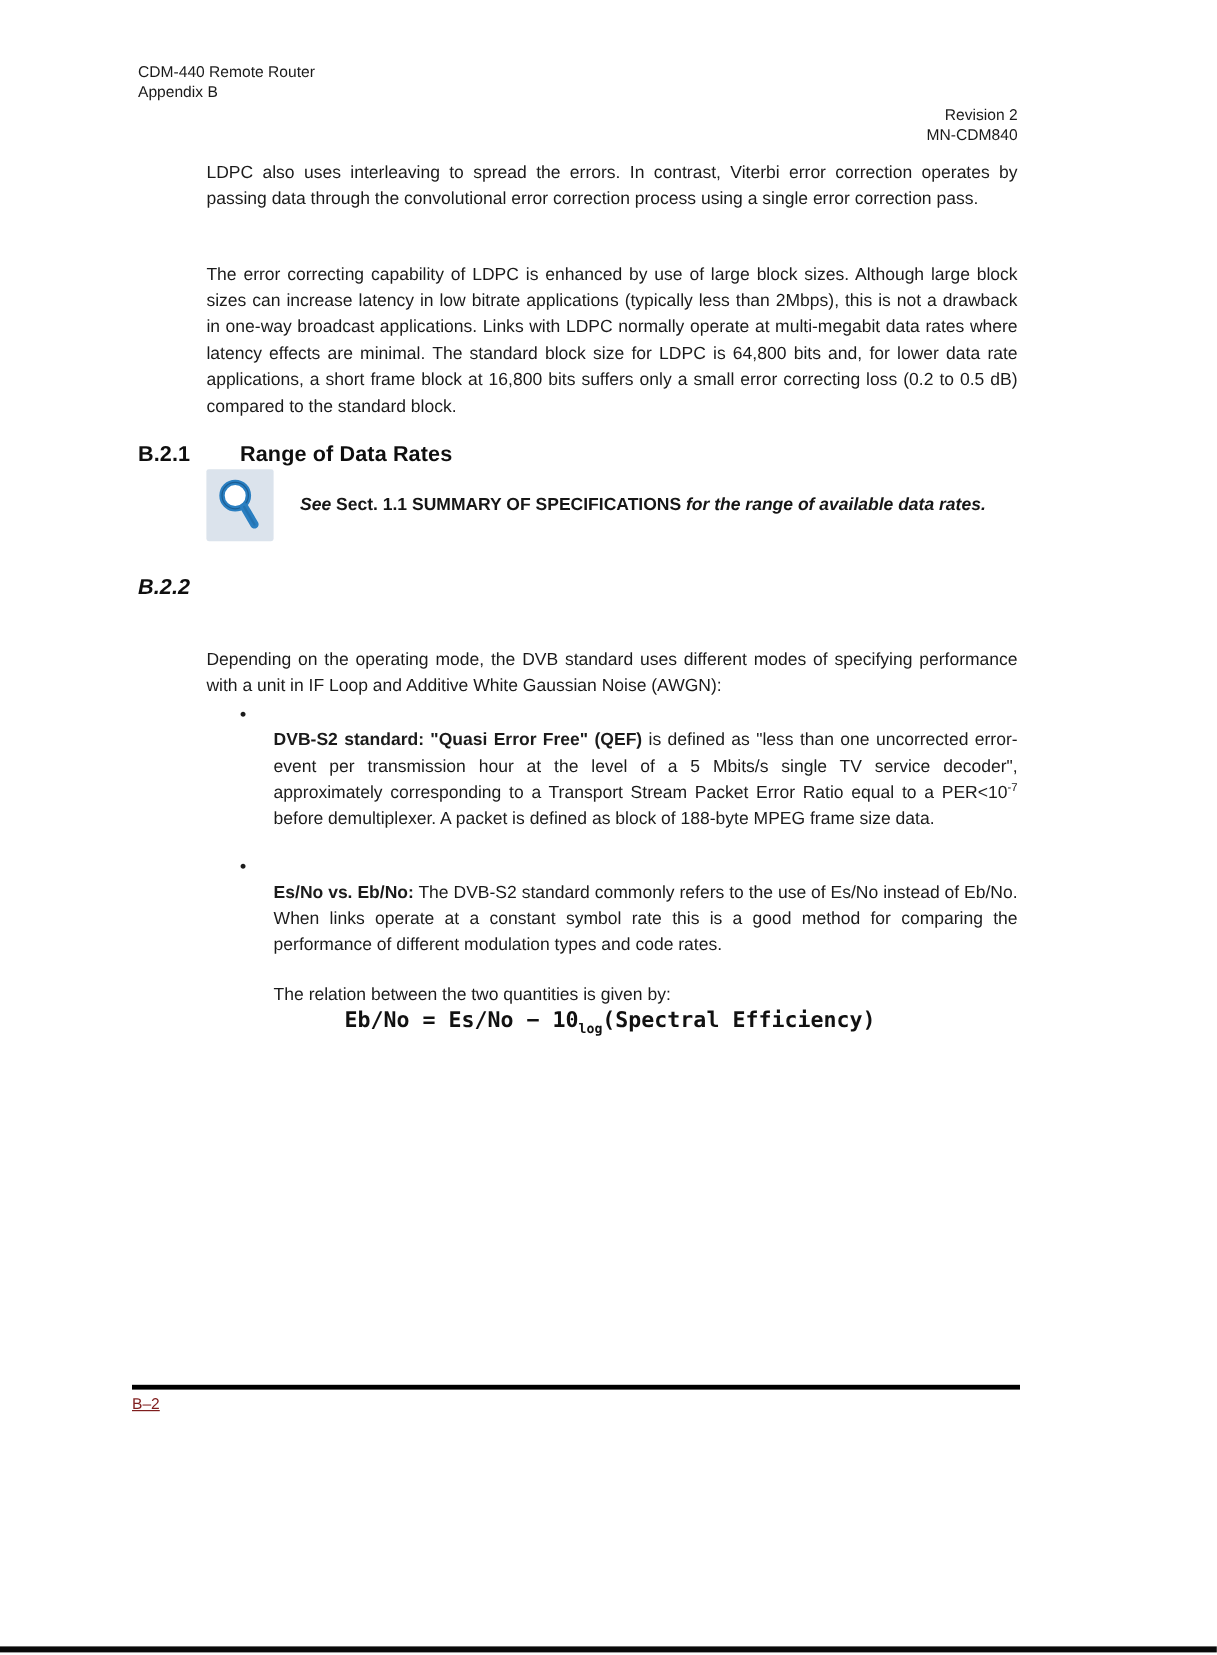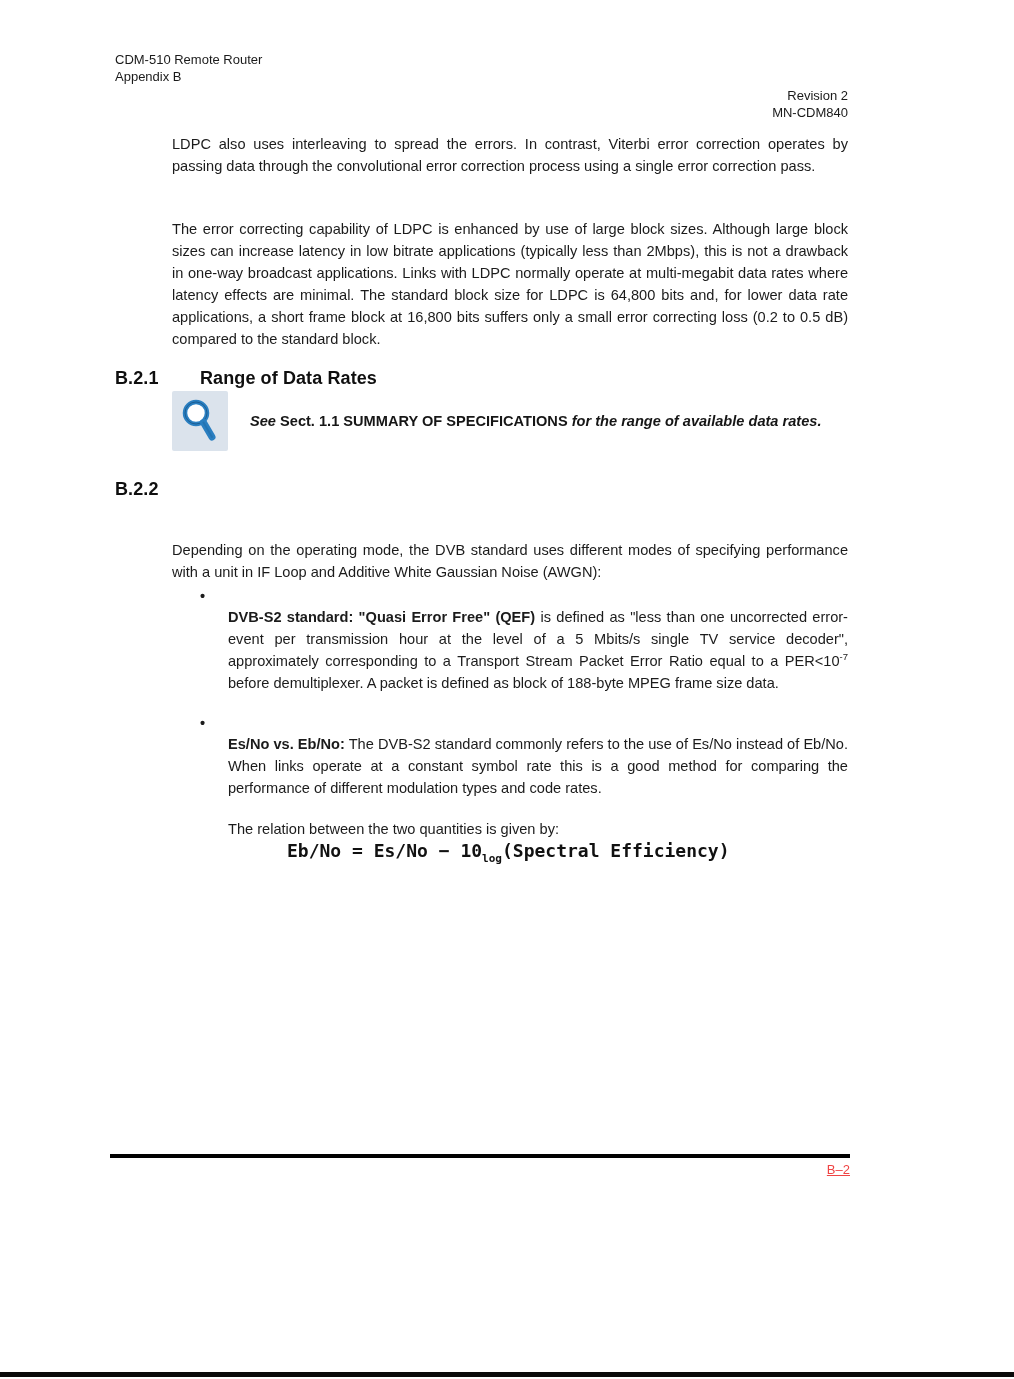--- a/index.html
+++ b/index.html
@@ -27,28 +27,28 @@
   .bullet .mark{width:28px;flex:0 0 28px;font-weight:bold;font-size:14.6px;line-height:22px;}
   .bullet .btxt{flex:1;}
   .lead{font-weight:bold;}
   sup{font-size:9.5px;vertical-align:super;line-height:0;}
   
   .formula{font-family:"DejaVu Sans Mono","Liberation Mono",monospace;
     font-weight:bold;font-size:18px;color:#111;white-space:nowrap;}
   .formula sub{font-size:11px;vertical-align:sub;line-height:0;}
   
   .footer-rule{background:#000;height:4px;}
-  .pagenum{font-size:13px;text-align:right;color:#ef4444;text-decoration:underline;}
+  .pagenum{font-size:13px;text-align:left;color:#7f1d1d;text-decoration:underline;}
   .bottom-bar{background:#0a0a0a;}
 </style>
 </head>
 <body>
 
 <div class="abs hdr" style="left:115px;top:51px;">
-  <div>CDM-510 Remote Router</div>
+  <div>CDM-440 Remote Router</div>
   <div>Appendix B</div>
 </div>
 <div class="abs hdr hdr-right" style="right:166px;top:51px;">
   <div>Revision 2</div>
   <div>MN-CDM840</div>
 </div>
 
 <div class="abs para" style="left:172px;top:112px;width:676px;">LDPC also uses interleaving to spread the errors. In contrast, Viterbi error correction operates by passing data through the convolutional error correction process using a single error correction pass.</div>
 
 <div class="abs para" style="left:172px;top:197px;width:676px;">The error correcting capability of LDPC is enhanced by use of large block sizes. Although large block sizes can increase latency in low bitrate applications (typically less than 2Mbps), this is not a drawback in one-way broadcast applications. Links with LDPC normally operate at multi-megabit data rates where latency effects are minimal. The standard block size for LDPC is 64,800 bits and, for lower data rate applications, a short frame block at 16,800 bits suffers only a small error correcting loss (0.2 to 0.5 dB) compared to the standard block.</div>
@@ -63,21 +63,21 @@
     <circle cx="17" cy="15" r="11" fill="#ffffff" stroke="#2a7fc1" stroke-width="4.5"></circle>
     <circle cx="17" cy="15" r="11" fill="none" stroke="#1b5e94" stroke-width="1"></circle>
     <line x1="24.5" y1="24.5" x2="33" y2="39" stroke="#2a7fc1" stroke-width="7" stroke-linecap="round"></line>
     <line x1="24.5" y1="24.5" x2="33" y2="39" stroke="#1b5e94" stroke-width="2" stroke-linecap="round" opacity="0.35"></line>
   </svg>
 </div>
 <div class="abs note-text" style="left:250px;top:411px;width:605px;">
   <span class="it">See </span><span>Sect. 1.1 SUMMARY OF SPECIFICATIONS </span><span class="it">for the range of available data rates.</span>
 </div>
 
-<div class="abs sec" style="left:115px;top:479px;width:780px;">
+<div class="abs sec" style="left:115px;top:479px;width:780px;font-style:italic;">
   <span class="num">B.2.2</span>
 </div>
 
 <div class="abs para" style="left:172px;top:518px;width:676px;">Depending on the operating mode, the DVB standard uses different modes of specifying performance with a unit in IF Loop and Additive White Gaussian Noise (AWGN):</div>
 
 <div class="abs bullet" style="left:200px;top:585px;width:648px;">
   <span class="mark">•</span>
   <span class="btxt para"><span class="lead">DVB-S2 standard: "Quasi Error Free" (QEF)</span><span> is defined as "less than one uncorrected error-event per transmission hour at the level of a 5 Mbits/s single TV service decoder", approximately corresponding to a Transport Stream Packet Error Ratio equal to a PER&lt;10</span><sup>-7</sup><span> before demultiplexer. A packet is defined as block of 188-byte MPEG frame size data.</span></span>
 </div>
 

